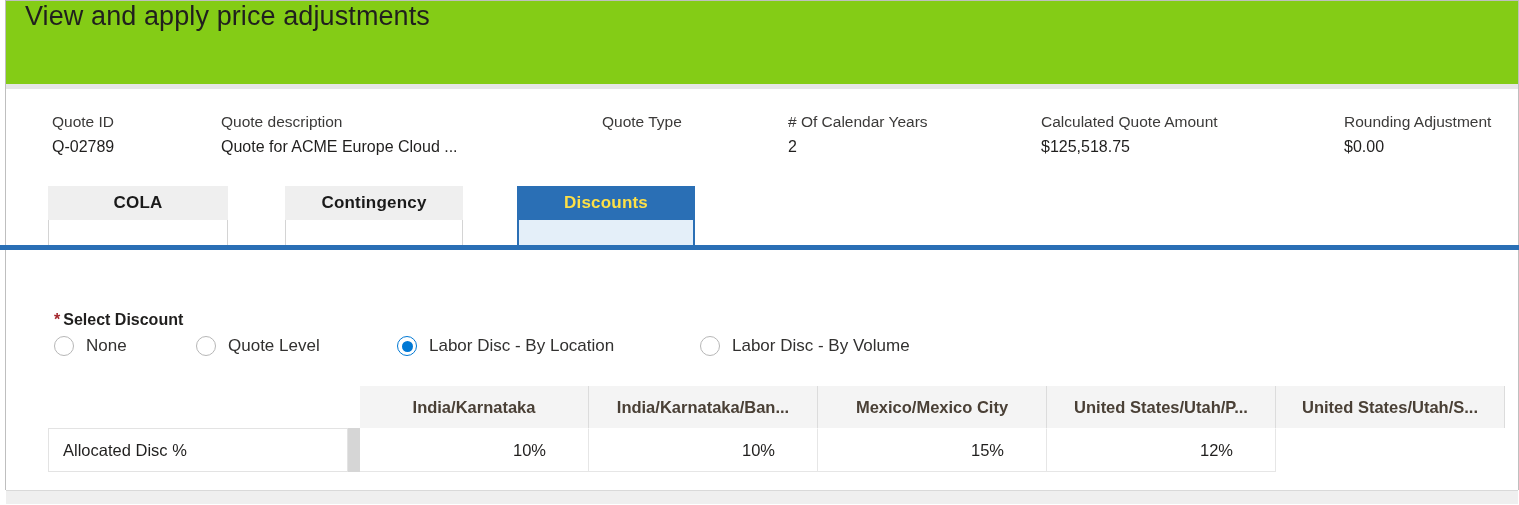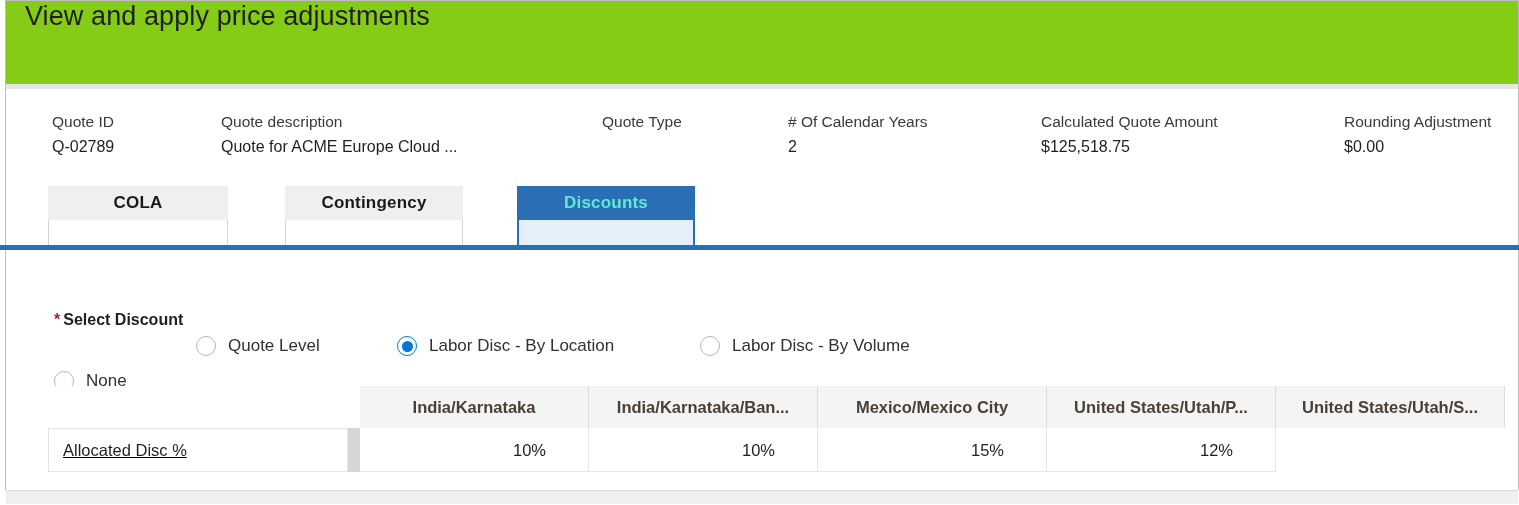--- a/index.html
+++ b/index.html
@@ -124,21 +124,21 @@
     color: #1a1a1a;
   }
   .tab.inactive .tab-body {
     background: #ffffff;
     border-left: 1px solid #d4d4d4;
     border-right: 1px solid #d4d4d4;
     border-bottom: 1px solid #d4d4d4;
   }
   .tab.active .tab-head {
     background: #2a6fb5;
-    color: #5eead4;
+    color: #fde047;
   }
   .tab.active .tab-body {
     background: #e4eff9;
     border-left: 2px solid #2a6fb5;
     border-right: 2px solid #2a6fb5;
   }
   .tab-underline {
     position: absolute;
     left: 0; right: 0;
     top: 245px;
@@ -215,21 +215,20 @@
     position: absolute;
     left: 48px;
     top: 386px;
     height: 90px;
     display: flex;
     align-items: flex-start;
   }
   .grid-left {
     width: 300px;
     flex: 0 0 auto;
-    text-decoration: underline;
   }
   .grid-left-headspacer {
     height: 42px;
     background: #ffffff;
   }
   .grid-left-cell {
     height: 44px;
     display: flex;
     align-items: center;
     padding-left: 14px;
@@ -353,21 +352,21 @@
         <div class="tab-body"></div>
       </div>
     </div>
   <div class="tab-underline"></div>
 
   <div class="discount-section">
     <div class="field-label">
       <span class="req-star">*</span><span>Select Discount</span>
     </div>
     <div class="radio-row" id="radio-row">
-        <div class="radio-opt" style="left: 0px; margin-top: 35px;">
+        <div class="radio-opt" style="left: 0px;">
           <span class="radio-dot"></span>
           <span class="radio-text">None</span>
         </div>
         <div class="radio-opt" style="left: 142px;">
           <span class="radio-dot"></span>
           <span class="radio-text">Quote Level</span>
         </div>
         <div class="radio-opt checked" style="left: 343px;">
           <span class="radio-dot"></span>
           <span class="radio-text">Labor Disc - By Location</span>

